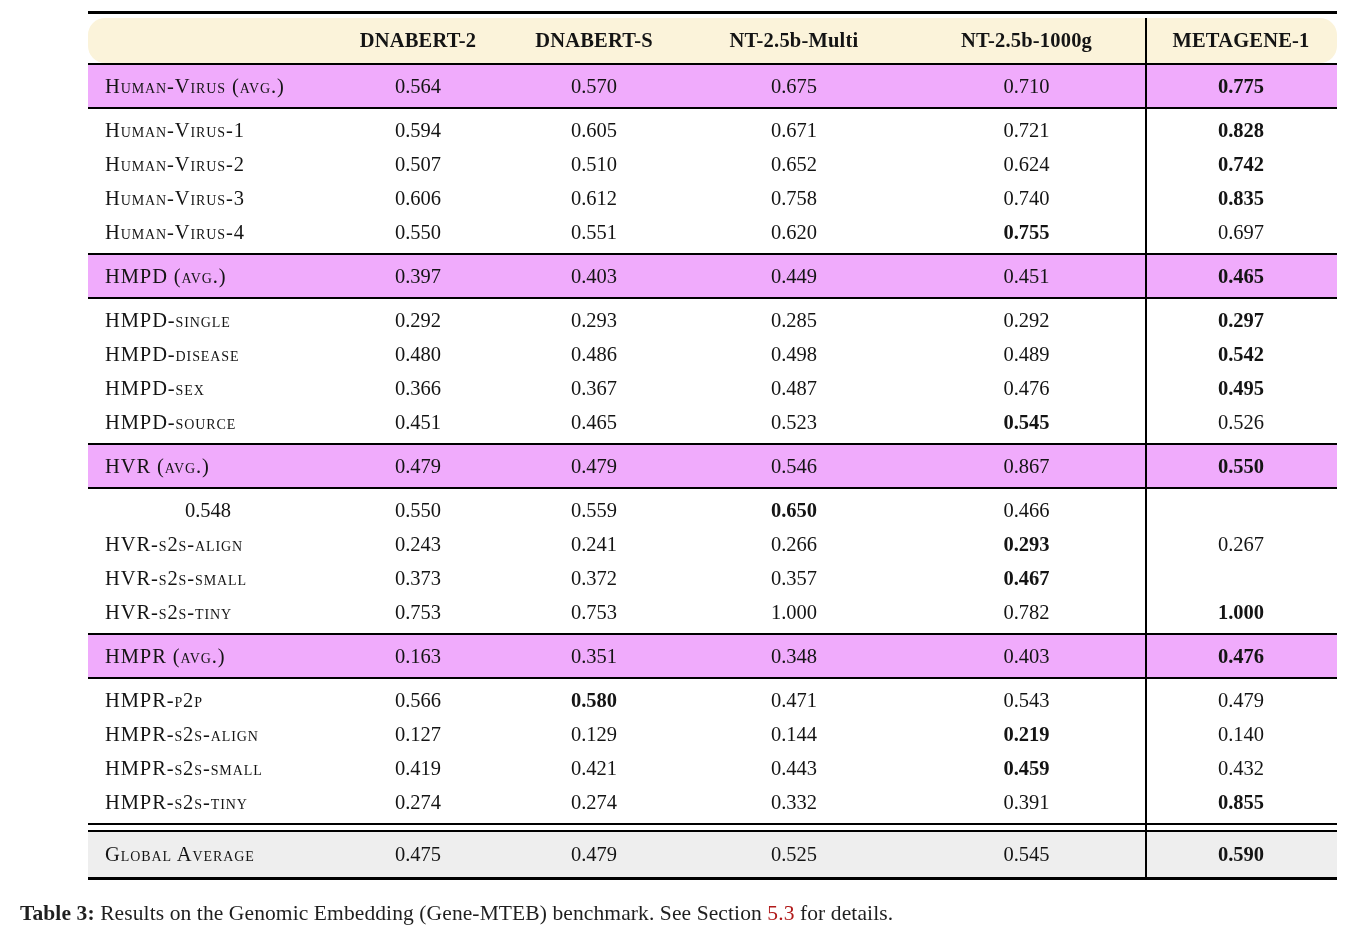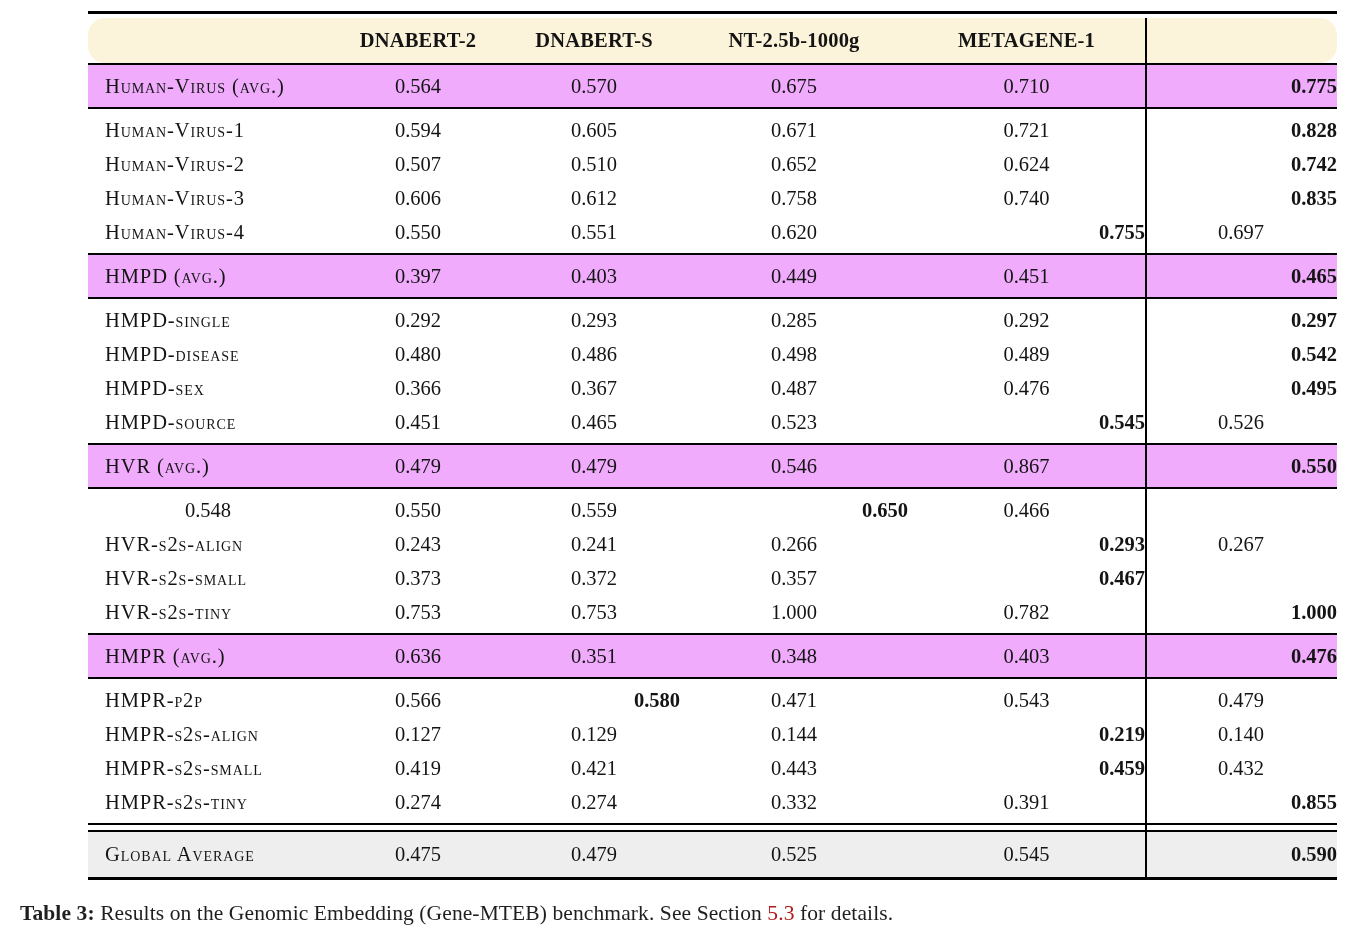--- a/index.html
+++ b/index.html
@@ -26,21 +26,21 @@
     align-items:center;
   }
   .row.header{background:#fbf3da;height:45px;border-radius:17px;}
   .row.avg{background:#f0abfc;height:42px;}
   .row.global{background:#eeeeee;height:45px;}
   .row.data{height:34px;}
   .section{padding:4px 0;}
 
   .cell{white-space:nowrap;}
   .cell.val{text-align:center;font-size:20.5px;}
-  .cell.val.best{font-weight:700;text-align:right;}
+  .cell.val.best{font-weight:700;}
   .cell.lbl{
     text-align:left;padding-left:17px;
     font-variant:small-caps;
     letter-spacing:0.9px;
     font-size:20.5px;
   }
   .row.header .cell{
     text-align:center;font-weight:700;font-size:20.5px;
     font-variant:normal;letter-spacing:0.2px;
   }
@@ -62,20 +62,21 @@
 <div class="page">
 
   <div class="tablewrap">
     <div class="rule thick"></div>
     <div class="headgap"></div>
 
     <div class="row header">
       <div class="cell lbl"></div>
       <div class="cell">DNABERT-2</div>
       <div class="cell">DNABERT-S</div>
+      <div class="cell">NT-2.5b-Multi</div>
       <div class="cell">NT-2.5b-1000g</div>
       <div class="cell">METAGENE-1</div>
     </div>
 
     <div class="rule mid"></div>
 
     <div id="groups-host">
         <div class="row avg">
           <div class="cell lbl">Human-Virus (avg.)</div>
           <div class="cell val">0.564</div>
@@ -201,21 +202,21 @@
             <div class="cell val">0.753</div>
             <div class="cell val">0.753</div>
             <div class="cell val">1.000</div>
             <div class="cell val">0.782</div>
             <div class="cell val best">1.000</div>
           </div>
         </div>
         <div class="rule mid"></div>
         <div class="row avg">
           <div class="cell lbl">HMPR (avg.)</div>
-          <div class="cell val">0.636</div>
+          <div class="cell val">0.163</div>
           <div class="cell val">0.351</div>
           <div class="cell val">0.348</div>
           <div class="cell val">0.403</div>
           <div class="cell val best">0.476</div>
         </div>
         <div class="rule mid"></div>
         <div class="section">
           <div class="row data">
             <div class="cell lbl">HMPR-p2p</div>
             <div class="cell val">0.566</div>

